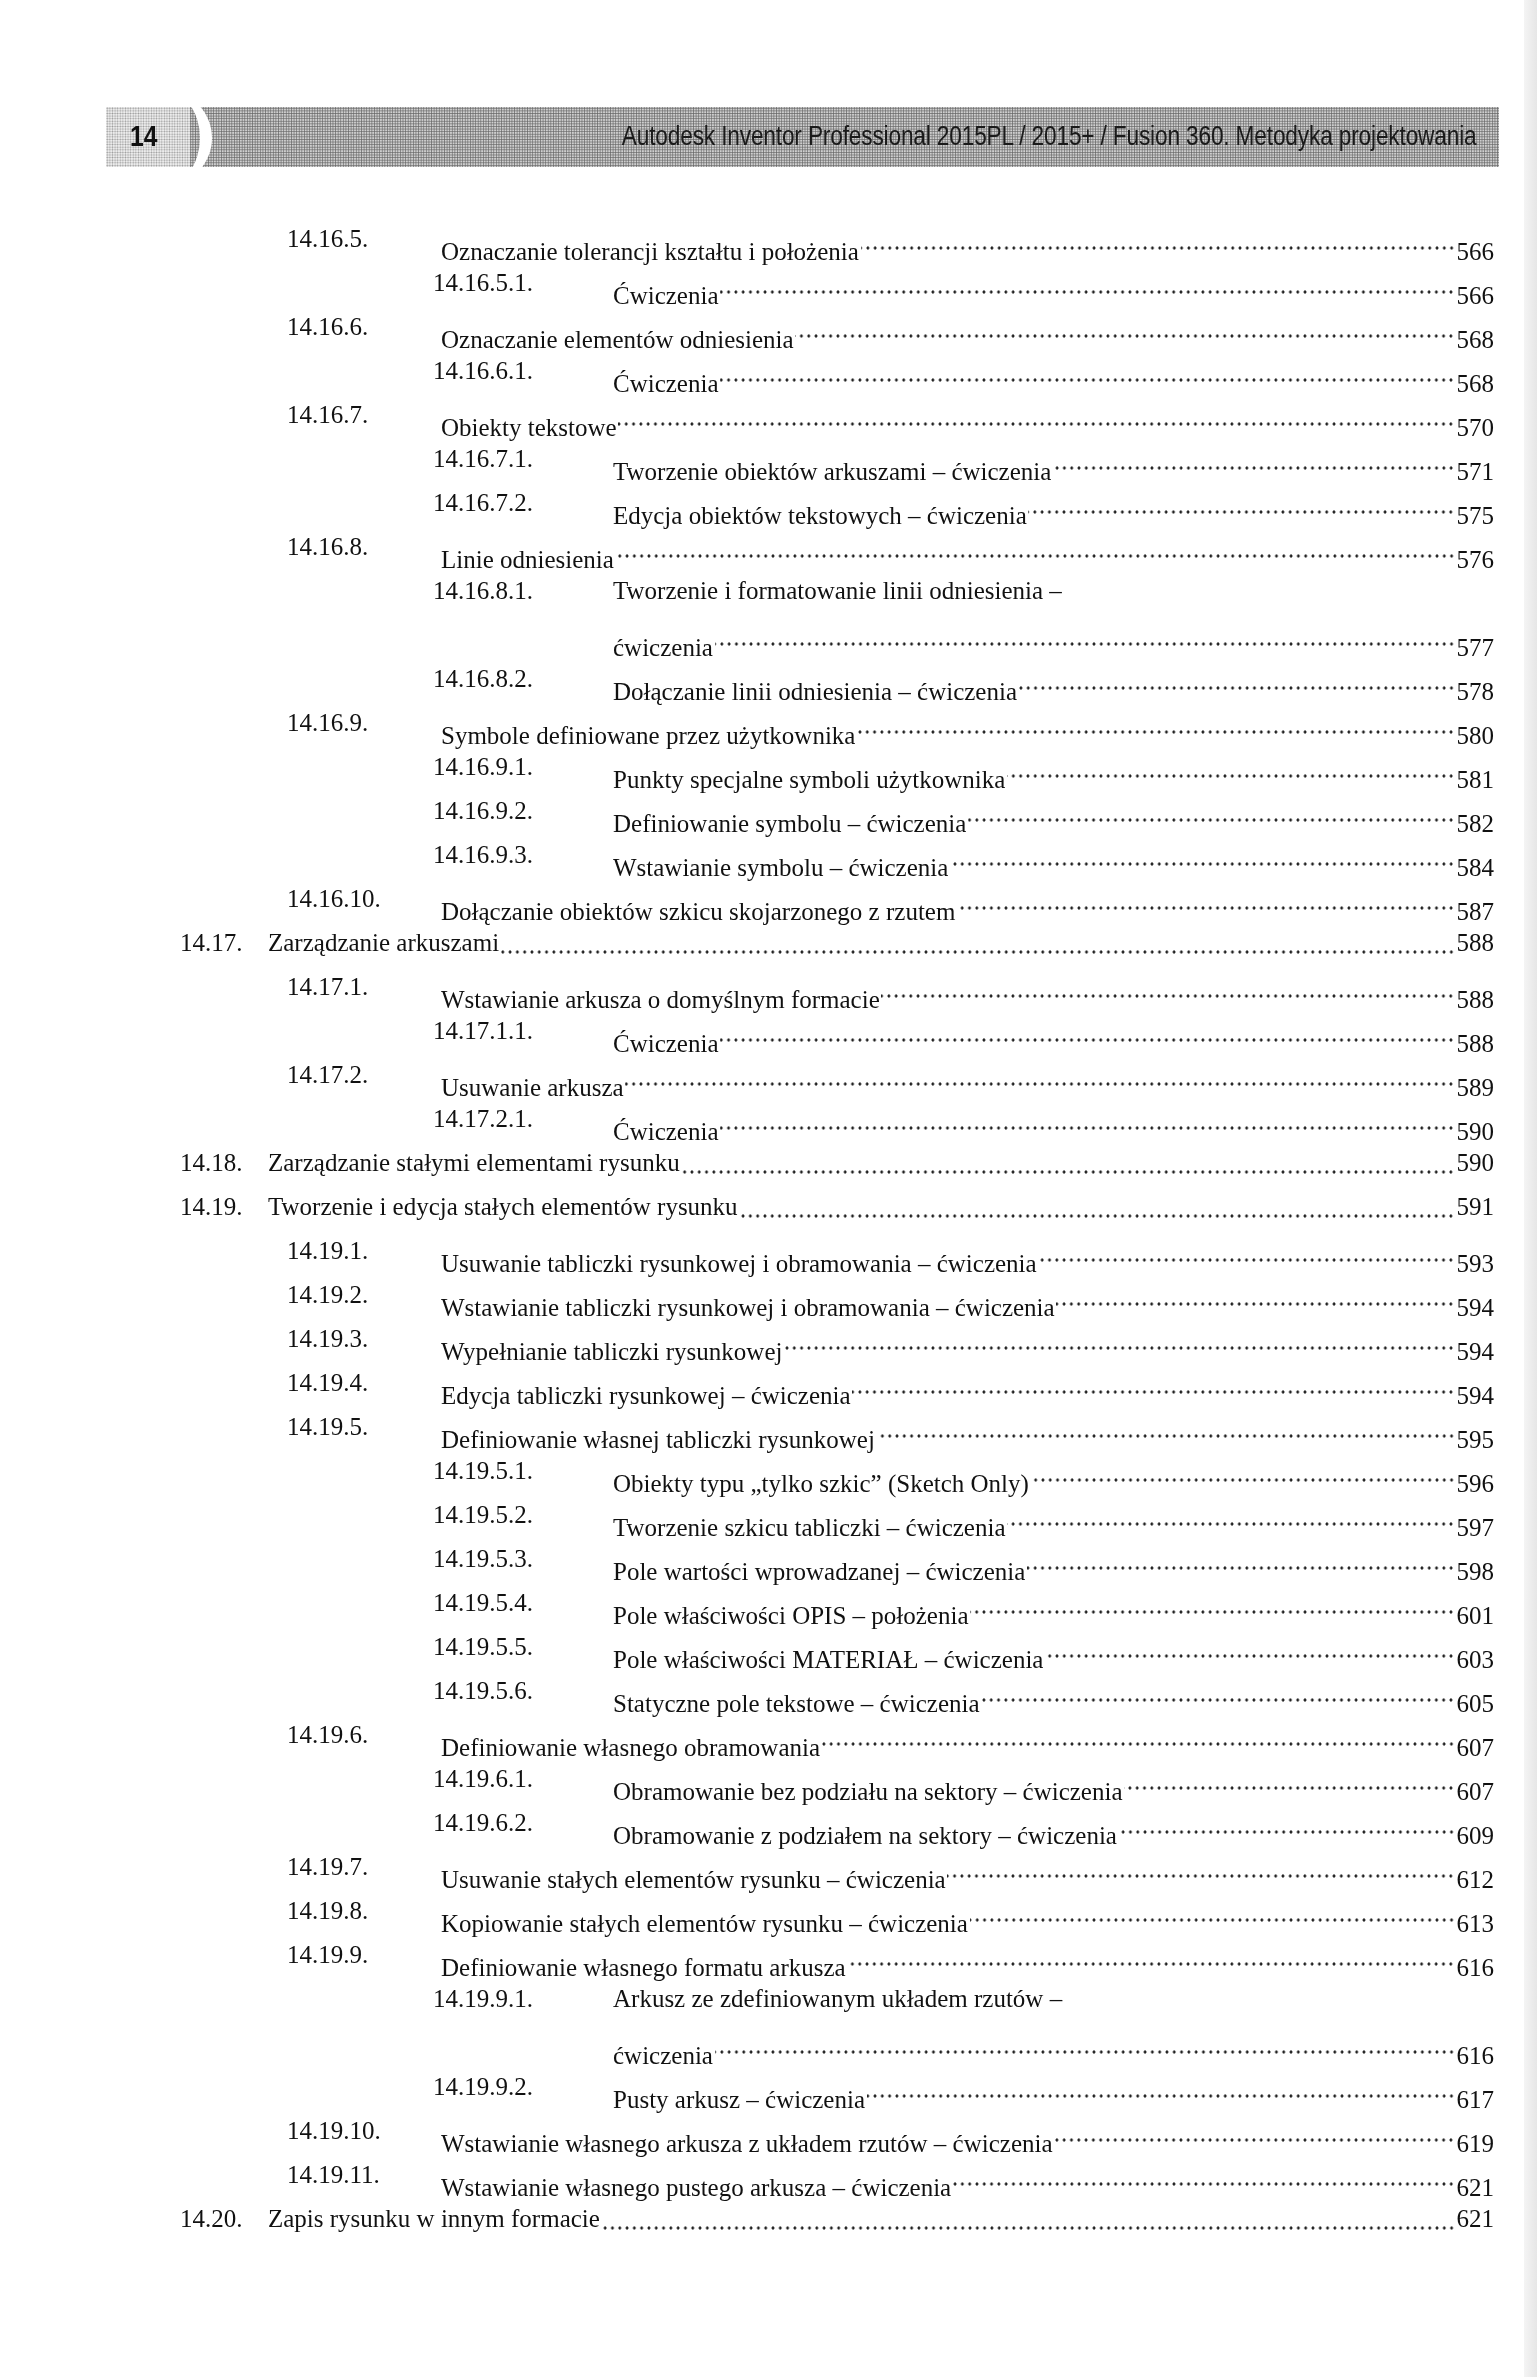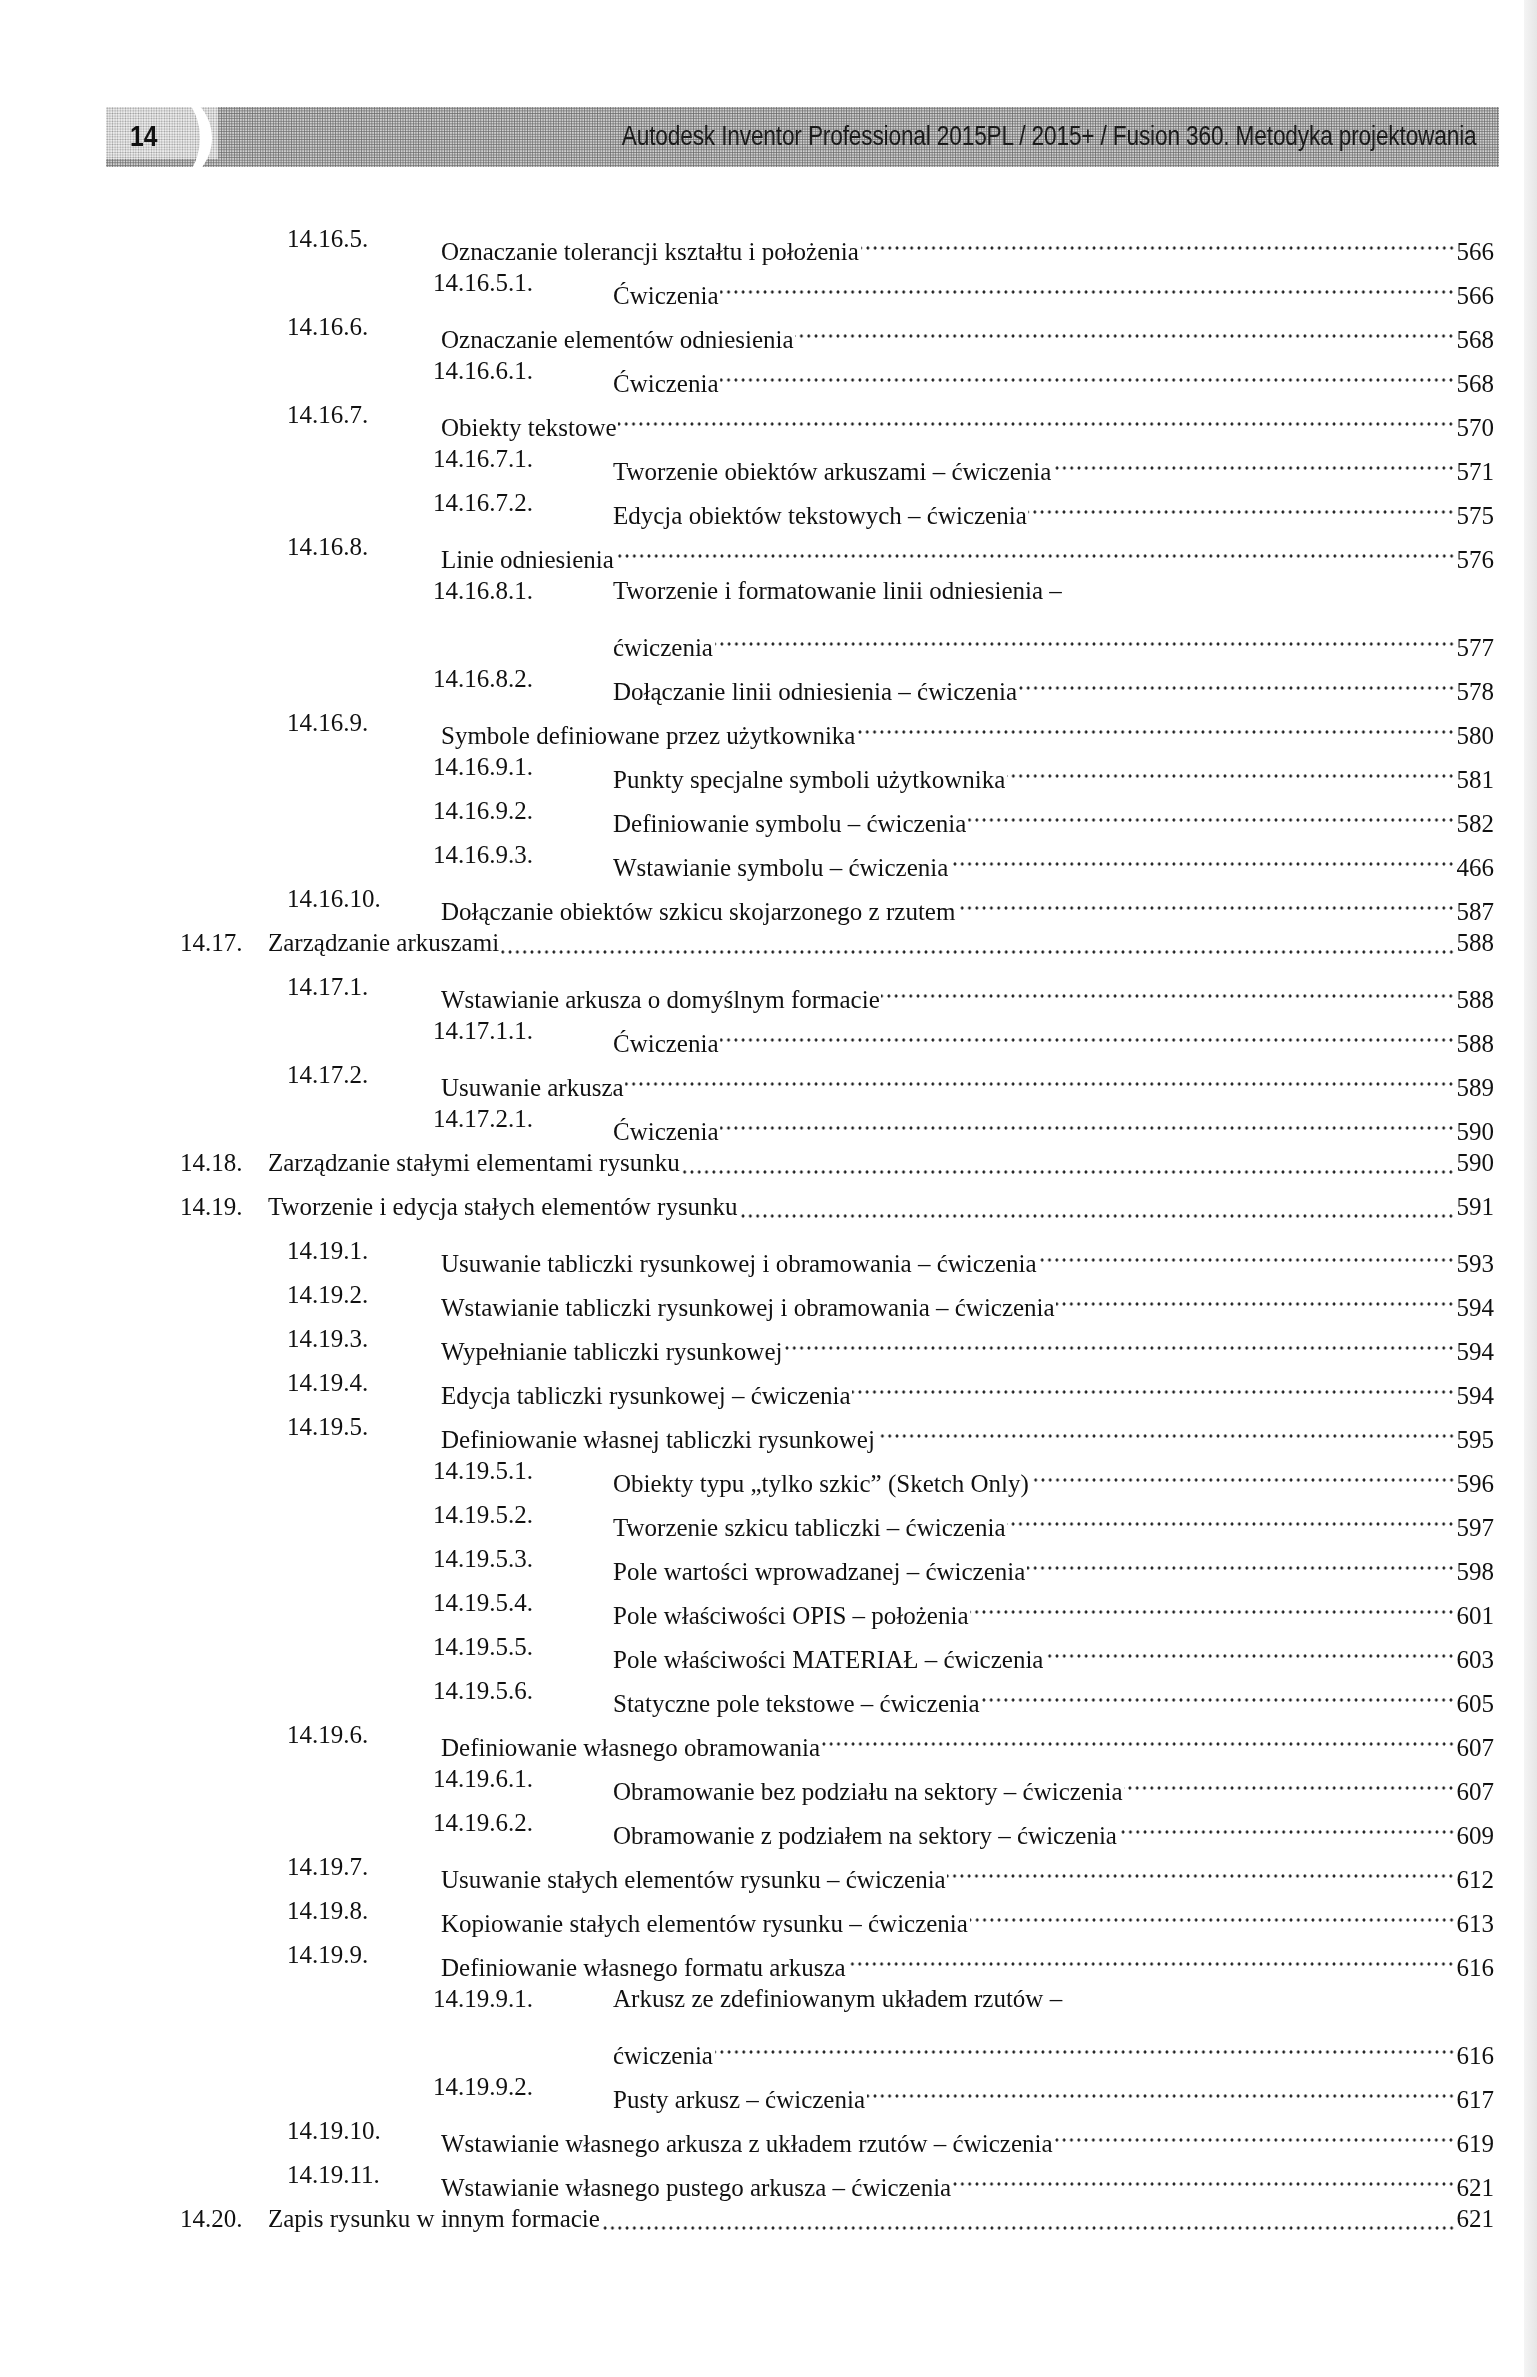--- a/index.html
+++ b/index.html
@@ -34,26 +34,25 @@
       background-image:
         radial-gradient(circle, #6b6b6b 0.8px, transparent 1.1px);
       background-size: 2.6px 2.6px;
       overflow: hidden;
     }
     .header-badge {
       position: absolute;
       left: 0;
       top: 0;
       width: 84px;
-      height: 52px;
+      height: 60px;
       background-color: #ececec;
       background-image:
         radial-gradient(circle, #9a9a9a 0.7px, transparent 1px);
       background-size: 2.6px 2.6px;
-      padding-left: 28px;
     }
     .header-separator {
       position: absolute;
       left: 52px;
       top: -17.4px;
       width: 42px;
       height: 96px;
       border-radius: 0 48px 48px 0 / 0 48px 48px 0;
       border-right: 12px solid #ffffff;
       background: transparent;
@@ -268,21 +267,21 @@
         <span class="toc-title">Definiowanie symbolu – ćwiczenia</span>
         <span class="toc-leader"></span>
         <span class="toc-page">582</span>
       </span>
     </div>
     <div class="toc-row lvl3">
       <span class="toc-number">14.16.9.3.</span>
       <span class="toc-entry">
         <span class="toc-title">Wstawianie symbolu – ćwiczenia</span>
         <span class="toc-leader"></span>
-        <span class="toc-page">466</span>
+        <span class="toc-page">584</span>
       </span>
     </div>
     <div class="toc-row lvl2">
       <span class="toc-number">14.16.10.</span>
       <span class="toc-entry">
         <span class="toc-title">Dołączanie obiektów szkicu skojarzonego z rzutem</span>
         <span class="toc-leader"></span>
         <span class="toc-page">587</span>
       </span>
     </div>

